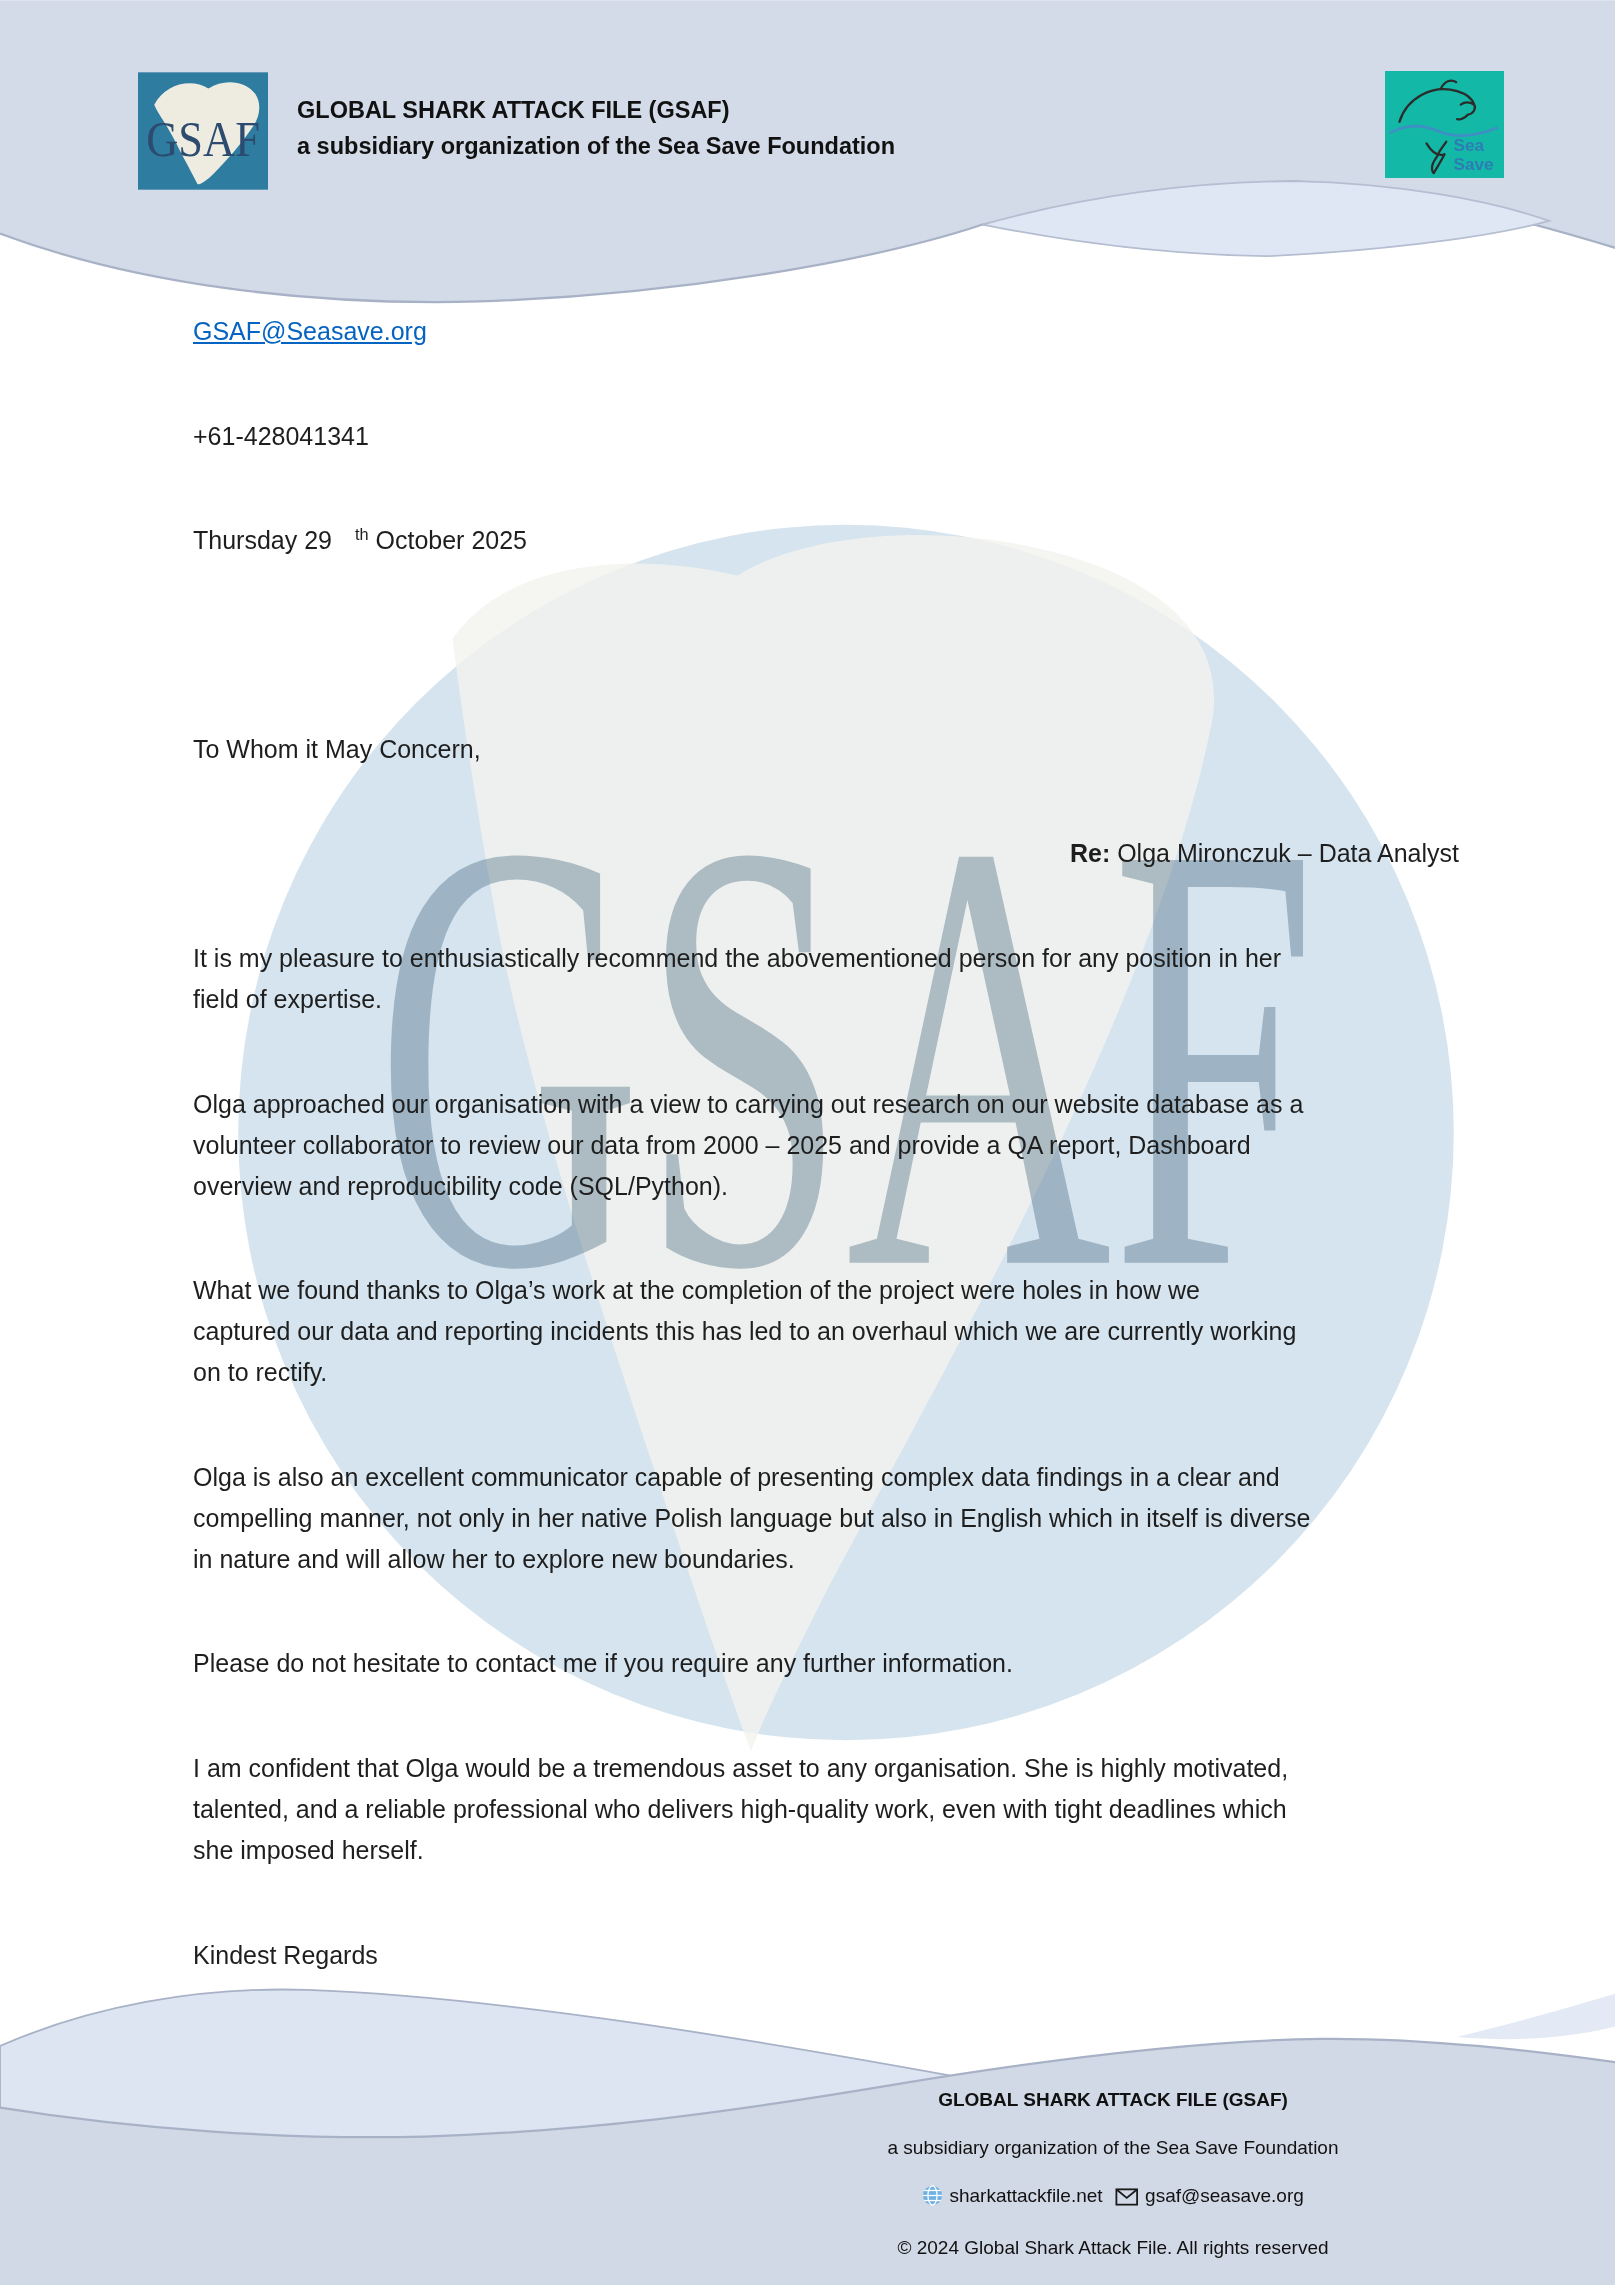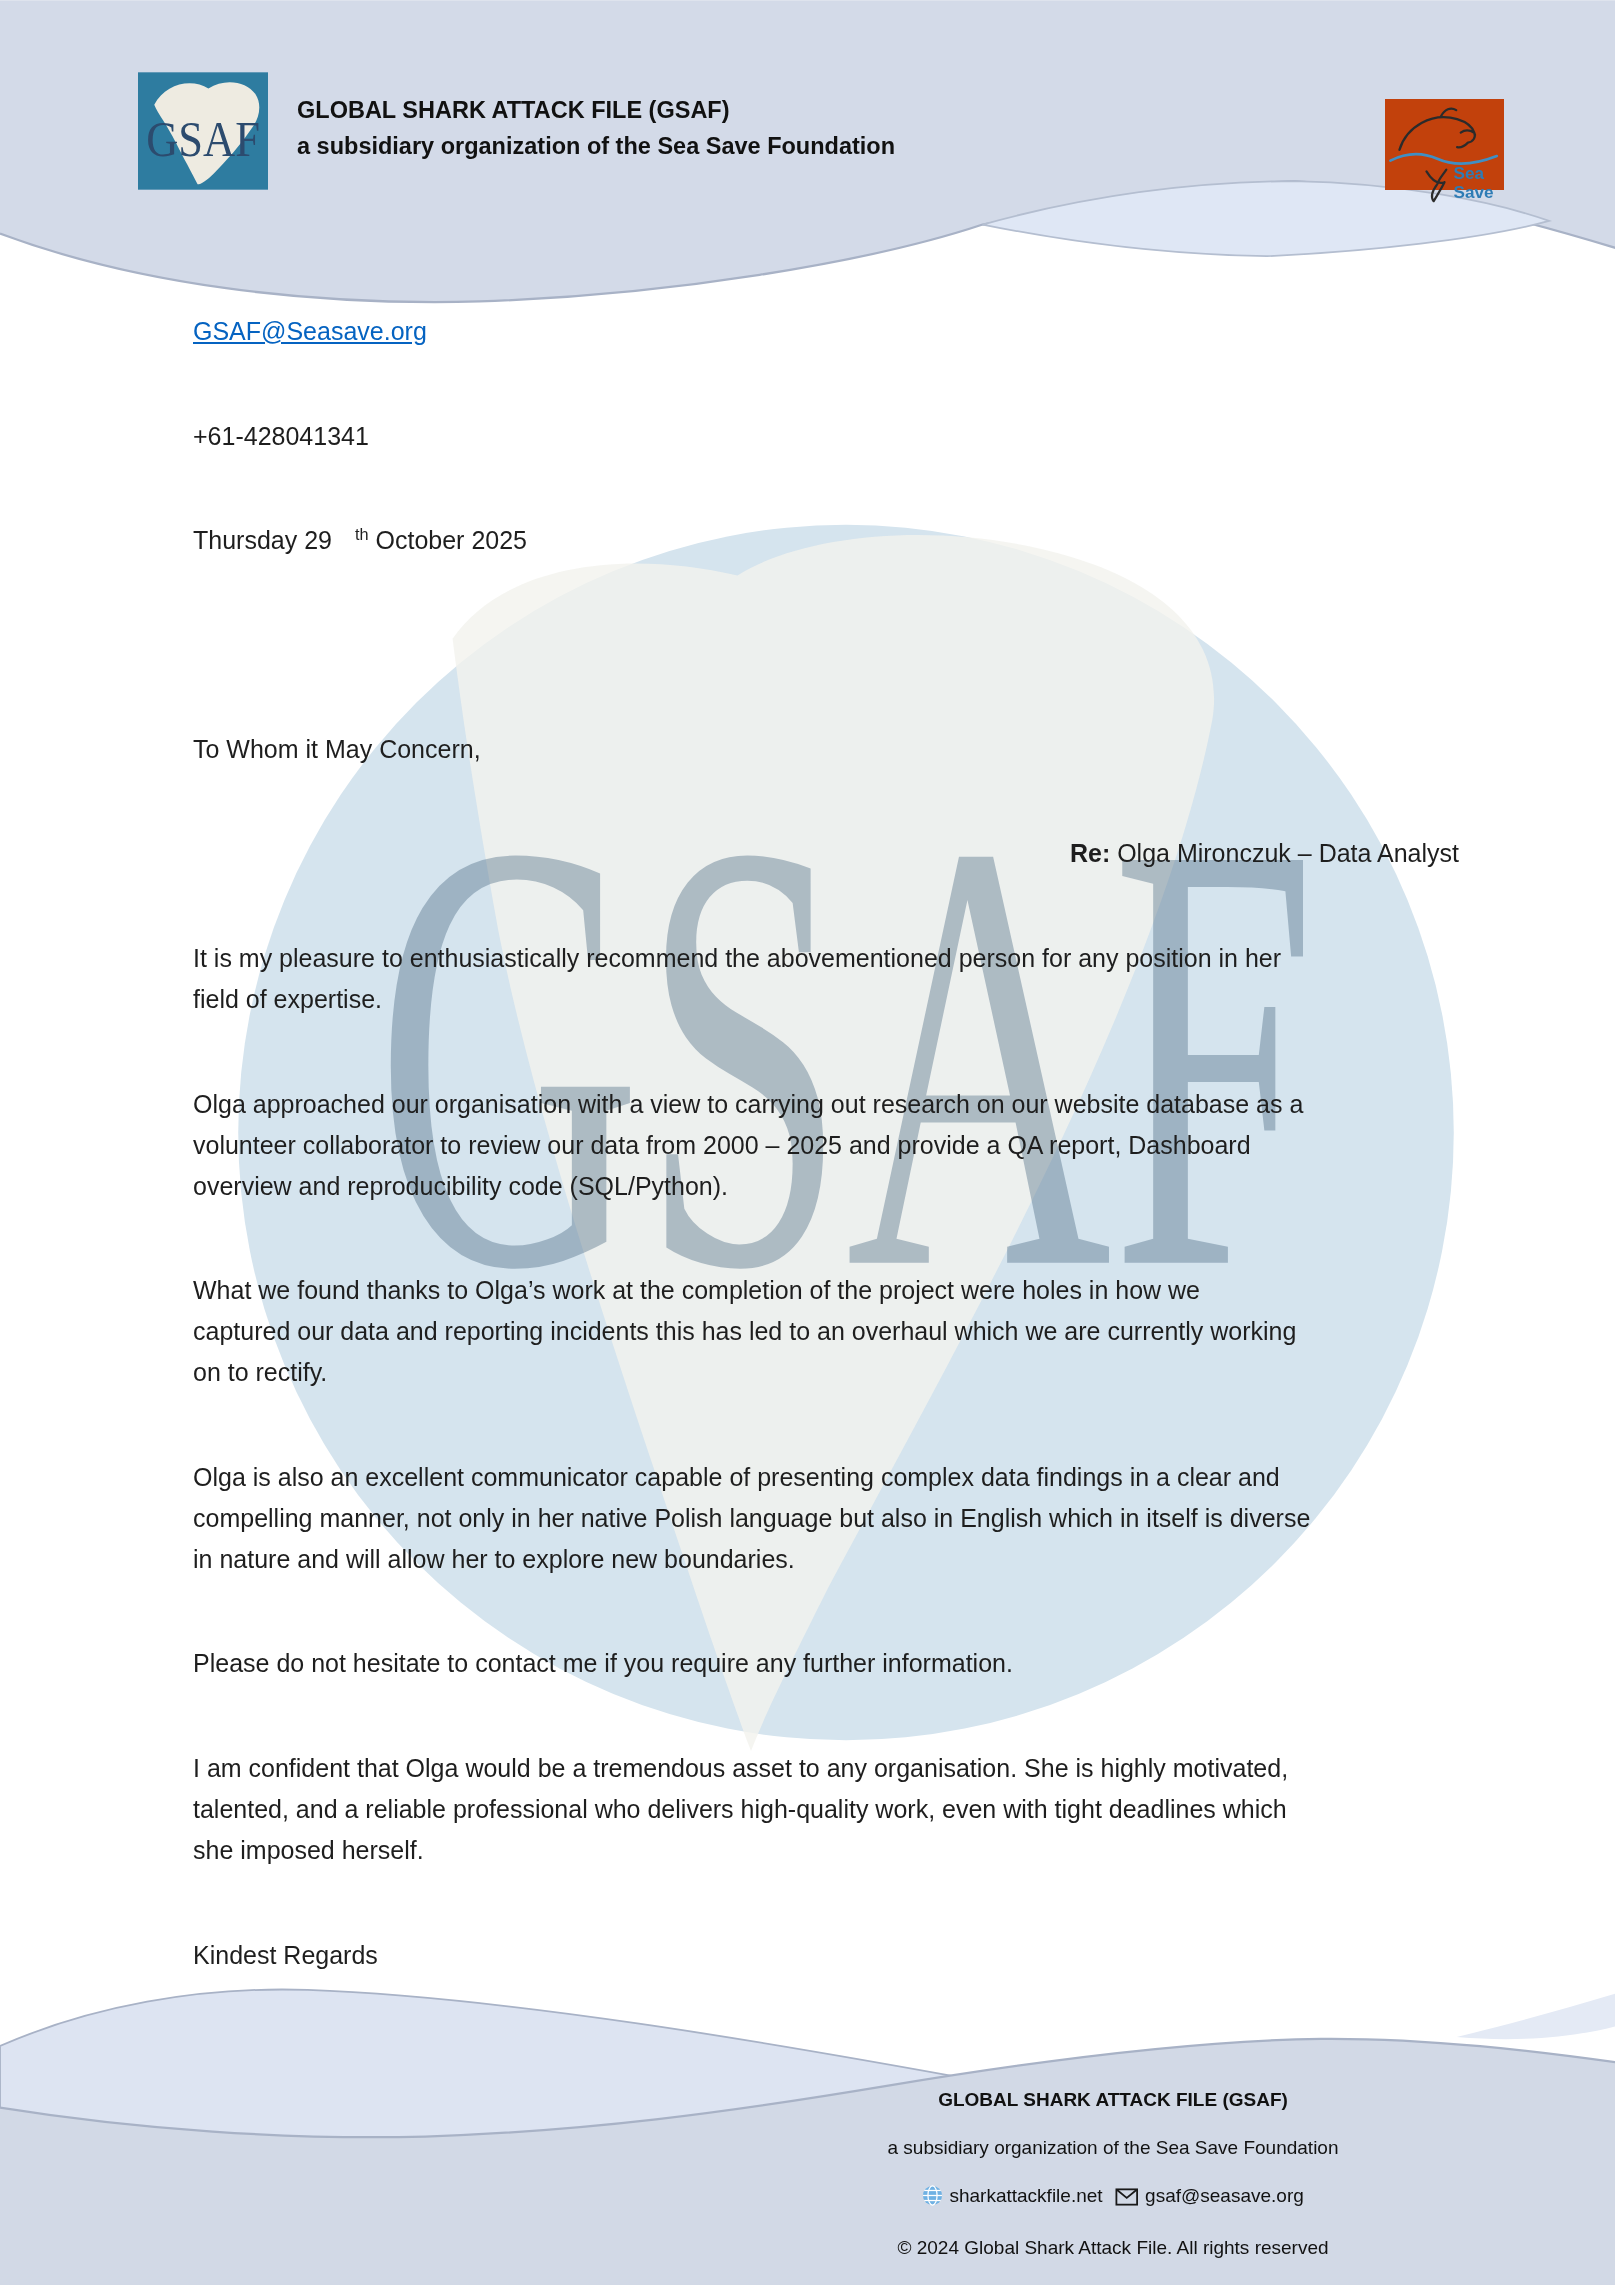--- a/index.html
+++ b/index.html
@@ -12,21 +12,21 @@
     font-family: "Liberation Sans", sans-serif;
     color: #1e1e1e;
   }
   .top-wave, .bottom-wave, .watermark { position: absolute; left: 0; pointer-events: none; }
   .top-wave { top: 0; }
   .bottom-wave { bottom: 0; }
   .watermark { top: 512px; left: 231px; }
 
   .gsaf-logo { position: absolute; left: 138px; top: 72px; width: 130px; height: 118px; }
   .header-text { position: absolute; left: 297px; top: 92px; font-weight: 700; font-size: 23.5px; line-height: 36px; color: #111; }
-  .seasave-logo { position: absolute; left: 1385px; top: 71px; width: 119px; height: 91px; background: #c2410c; margin-top: 28px; }
+  .seasave-logo { position: absolute; left: 1385px; top: 71px; width: 119px; height: 107px; background: #14b8a6; }
 
   .body-text { position: absolute; left: 193px; top: 270px; width: 1266px; font-size: 25px; line-height: 41px; white-space: pre-line; }
   .body-text p { margin: 0 0 22.6px 0; }
   .body-text a { color: #0563c1; text-decoration: underline; }
   .re-line { text-align: right; }
   sup { font-size: 16.3px; line-height: 0; vertical-align: super; margin-left: 23px; }
   .spacer-line { height: 63px; }
 
   .footer-text { position: absolute; right: 159px; bottom: 12.7px; width: 688px; text-align: center; font-size: 19px; line-height: 48px; color: #111; }
   .footer-text .org-line { font-weight: 700; }

